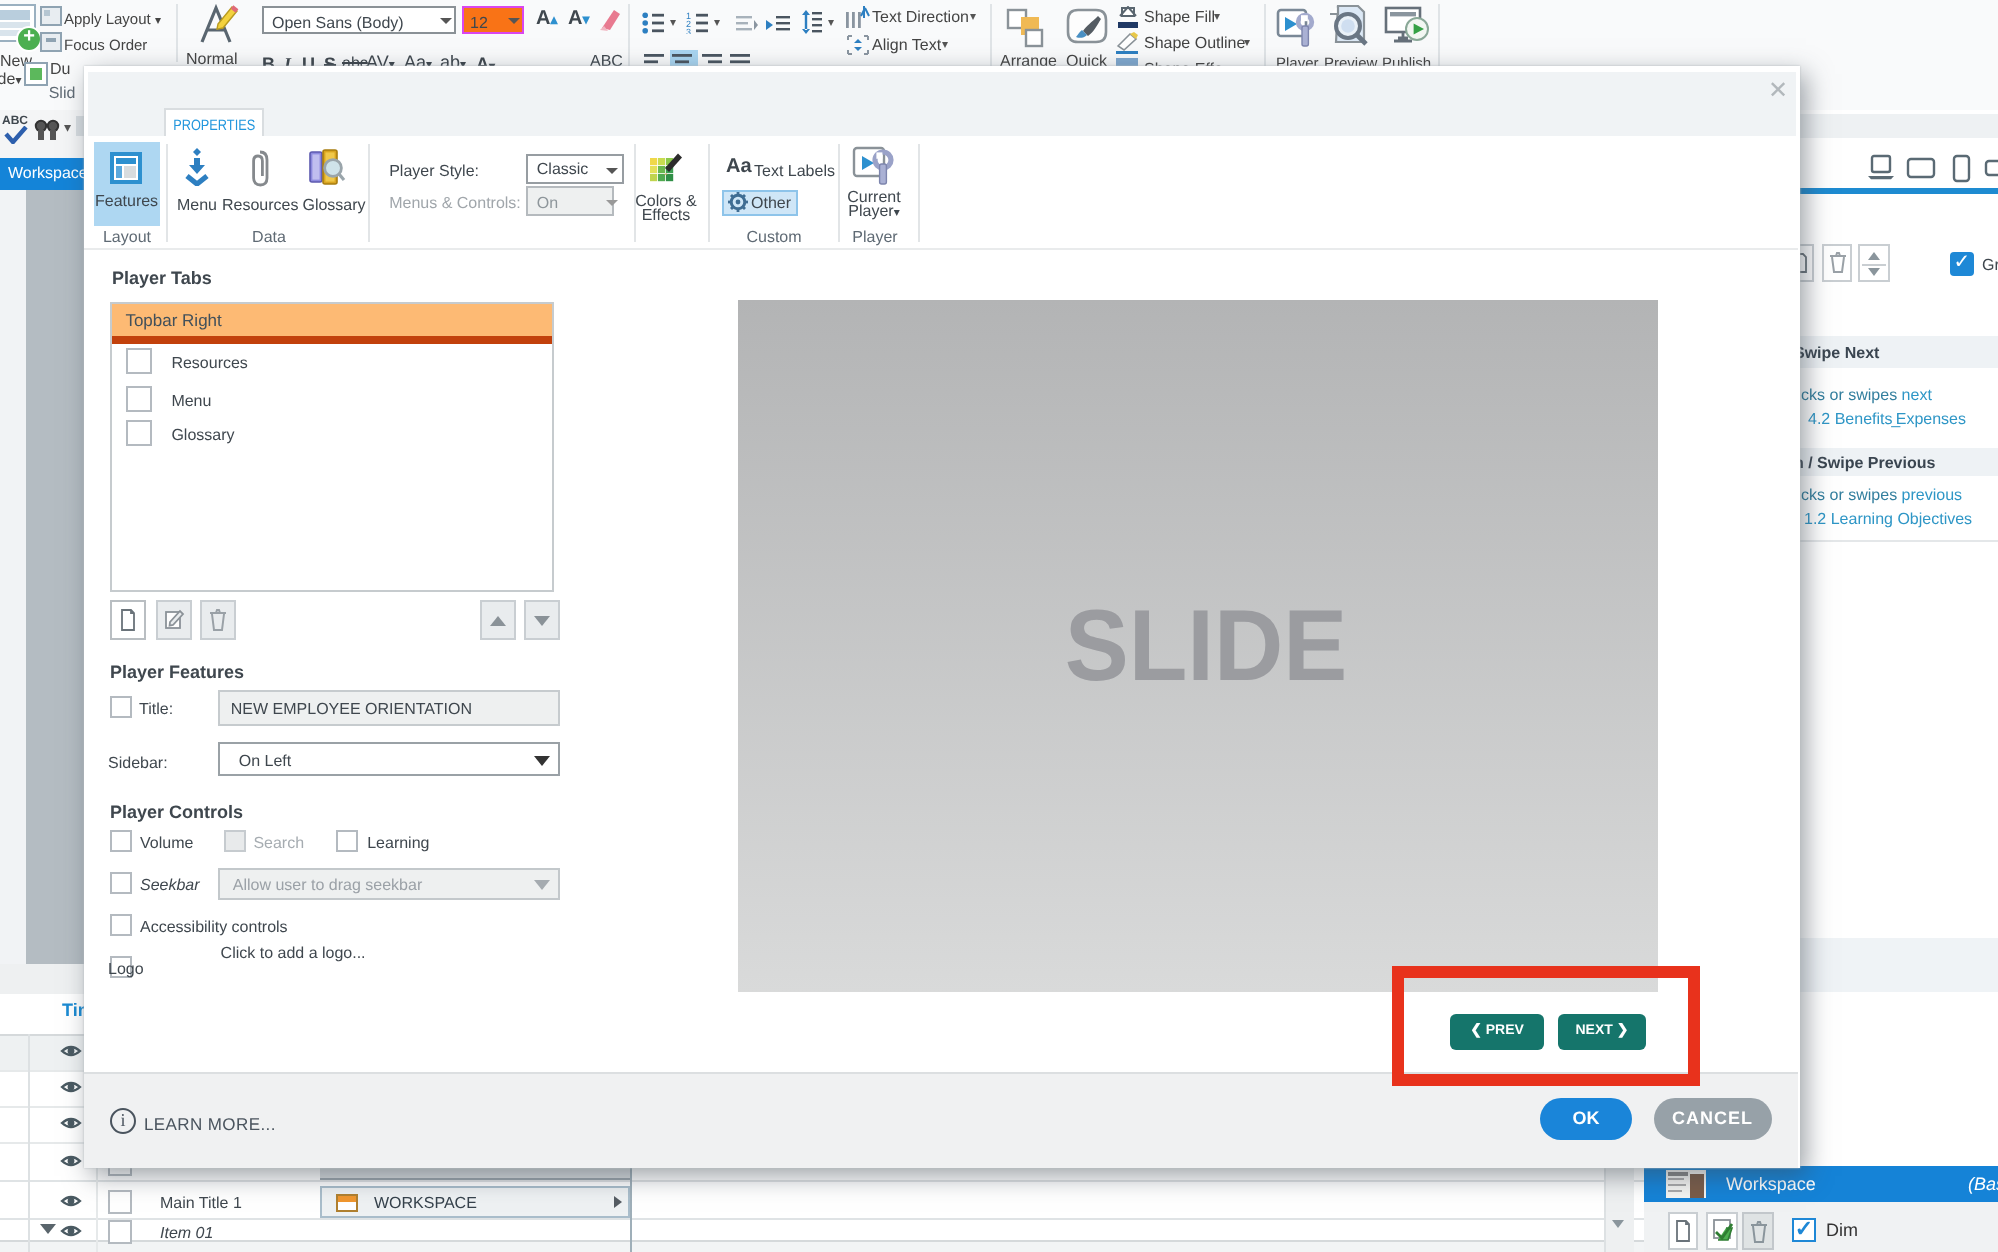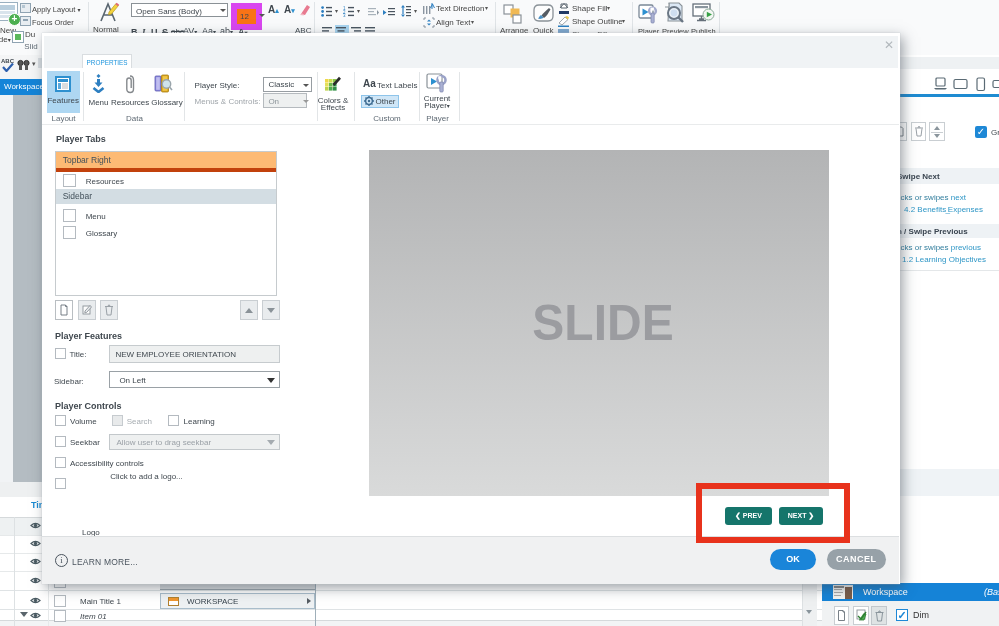--- a/index.html
+++ b/index.html
@@ -48,21 +48,21 @@
     <path d="M4 19 L11 2 L18 19 M6.5 13 H15.5" stroke="#5a6670" stroke-width="1.6" fill="none"></path>
     <path d="M12 10 L19 1.5 L21.5 3.5 L14.5 12 L11.5 12.6 Z" fill="#f3d23e" stroke="#b99b20" stroke-width="0.7"></path>
     <path d="M19 1.5 L21.5 3.5" stroke="#e06a78" stroke-width="2.2"></path>
   </svg>
   <div class="ab t8" style="left:93px;top:25px;color:#444;">Normal</div>
 
   <div class="ab" style="left:131px;top:3px;width:97px;height:14px;background:#fff;border:1px solid #8a9196;box-sizing:border-box;">
     <div class="ab t8" style="left:4px;top:2.5px;">Open Sans (Body)</div>
     <div class="ab" style="left:88px;top:5px;width:0;height:0;border-left:3px solid transparent;border-right:3px solid transparent;border-top:3.5px solid #555;"></div>
   </div>
-  <div class="ab" style="left:231px;top:3px;width:31px;height:27px;background:#f97316;border:6px solid #d946ef;box-sizing:border-box;">
+  <div class="ab" style="left:231px;top:3px;width:31px;height:14px;background:#f97316;border:1px solid #d946ef;box-sizing:border-box;">
     <div class="ab t8" style="left:3px;top:2.5px;">12</div>
     <div class="ab" style="left:22px;top:5px;width:0;height:0;border-left:3px solid transparent;border-right:3px solid transparent;border-top:3.5px solid #555;"></div>
   </div>
   <div class="ab" style="left:268px;top:4px;font-size:10px;font-weight:bold;color:#3f474e;">A<span style="font-size:7px;color:#2d90cf;">▴</span></div>
   <div class="ab" style="left:284px;top:4px;font-size:10px;font-weight:bold;color:#3f474e;">A<span style="font-size:7px;color:#2d90cf;">▾</span></div>
   <svg class="ab" style="left:299px;top:3px;" width="13" height="13" viewBox="0 0 13 13">
     <path d="M2 11 L8 2 L11 4 L6 12 Z" fill="#e87a90"></path>
       <path d="M1 12 L5 12.5 L3 10 Z" fill="#f0b7c2"></path>
   </svg>
 
@@ -474,21 +474,20 @@
   <div class="sep" style="left:417px;top:39px;height:49px;"></div>
 
   <div class="ab t9" style="left:14px;top:101px;font-weight:bold;">Player Tabs</div>
 
   <div class="ab" style="left:12.7px;top:118.7px;width:222px;height:145px;background:#fff;border:1px solid #c6cbce;box-sizing:border-box;">
     <div style="height:16px;background:#fdba74;border-bottom:4px solid #c2410c;color:#42505a;font-size:8.5px;line-height:16px;padding-left:7px;">Topbar Right</div>
     <div style="height:17px;position:relative;">
       <div class="cb" style="left:7px;top:2px;width:13px;height:13px;"></div>
       <div class="ab t8" style="left:30px;top:4.5px;">Resources</div>
     </div>
-    <div style="height:15px;background:#d3dde3;border-bottom:1px solid #fff;color:#42505a;font-size:8.5px;line-height:15px;padding-left:7px;">Sidebar</div>
     <div style="height:17px;position:relative;margin-top:2px;">
       <div class="cb" style="left:7px;top:2px;width:13px;height:13px;"></div>
       <div class="ab t8" style="left:30px;top:4.5px;">Menu</div>
     </div>
     <div style="height:17px;position:relative;">
       <div class="cb" style="left:7px;top:2px;width:13px;height:13px;"></div>
       <div class="ab t8" style="left:30px;top:4.5px;">Glossary</div>
     </div>
   </div>
 
@@ -530,29 +529,29 @@
   </div>
 
   <div class="ab t9" style="left:13px;top:368px;font-weight:bold;">Player Controls</div>
   <div class="cb" style="left:13px;top:382.7px;"></div>
   <div class="ab t8" style="left:28px;top:384.5px;">Volume</div>
   <div class="cb cbd" style="left:69.7px;top:382.7px;"></div>
   <div class="ab t8" style="left:84.7px;top:384.5px;color:#a6acb1;">Search</div>
   <div class="cb" style="left:125.8px;top:382.7px;"></div>
   <div class="ab t8" style="left:141.6px;top:384.5px;">Learning</div>
   <div class="cb" style="left:13px;top:403.4px;"></div>
-  <div class="ab t8" style="left:28px;top:405.2px;">Seekbar</div>
+  <div class="ab t8" style="left:28px;top:405.2px;font-style:italic;">Seekbar</div>
   <div class="ab" style="left:67.4px;top:401.4px;width:171px;height:15.5px;background:#eef0f0;border:1px solid #c3c8cb;box-sizing:border-box;">
     <div class="ab t8" style="left:6px;top:3px;color:#9ba1a7;">Allow user to drag seekbar</div>
     <div class="ab" style="left:157px;top:5px;width:0;height:0;border-left:4px solid transparent;border-right:4px solid transparent;border-top:5px solid #a5abb0;"></div>
   </div>
   <div class="cb" style="left:13px;top:424.4px;"></div>
   <div class="ab t8" style="left:28px;top:426.2px;">Accessibility controls</div>
   <div class="cb" style="left:13px;top:445.1px;"></div>
-  <div class="ab t8" style="left:40px;top:446.9px;margin-top:48px;">Logo</div>
+  <div class="ab t8" style="left:12px;top:446.9px;">Logo</div>
   <div class="ab t8" style="left:68.3px;top:439px;">Click to add a logo...</div>
 
   <div class="ab" style="left:327px;top:117px;width:460px;height:346px;background:linear-gradient(180deg,#b3b4b5 0%,#d9dada 100%);"></div>
   <div class="ab" style="left:331px;top:260px;width:460px;text-align:center;font-size:50.5px;font-weight:bold;color:#9b9ca0;transform:scaleX(0.95);">SLIDE</div>
 
   <div class="ab" style="left:683px;top:474px;width:47px;height:18px;background:#15756b;border-radius:3px;color:#fff;font-size:7px;font-weight:bold;text-align:center;line-height:18px;">❮ PREV</div>
   <div class="ab" style="left:737px;top:474px;width:44px;height:18px;background:#15756b;border-radius:3px;color:#fff;font-size:7px;font-weight:bold;text-align:center;line-height:18px;">NEXT ❯</div>
 
   <div class="ab" style="left:0;top:503.3px;width:857px;height:48.3px;background:#f0f1f2;border-top:1px solid #dcdfe1;box-sizing:border-box;"></div>
   <div class="ab" style="left:13px;top:521.5px;width:13px;height:13px;border:1px solid #4a545e;border-radius:50%;box-sizing:border-box;text-align:center;font-size:9px;line-height:11px;color:#4a545e;font-family:'Liberation Serif',serif;">i</div>

